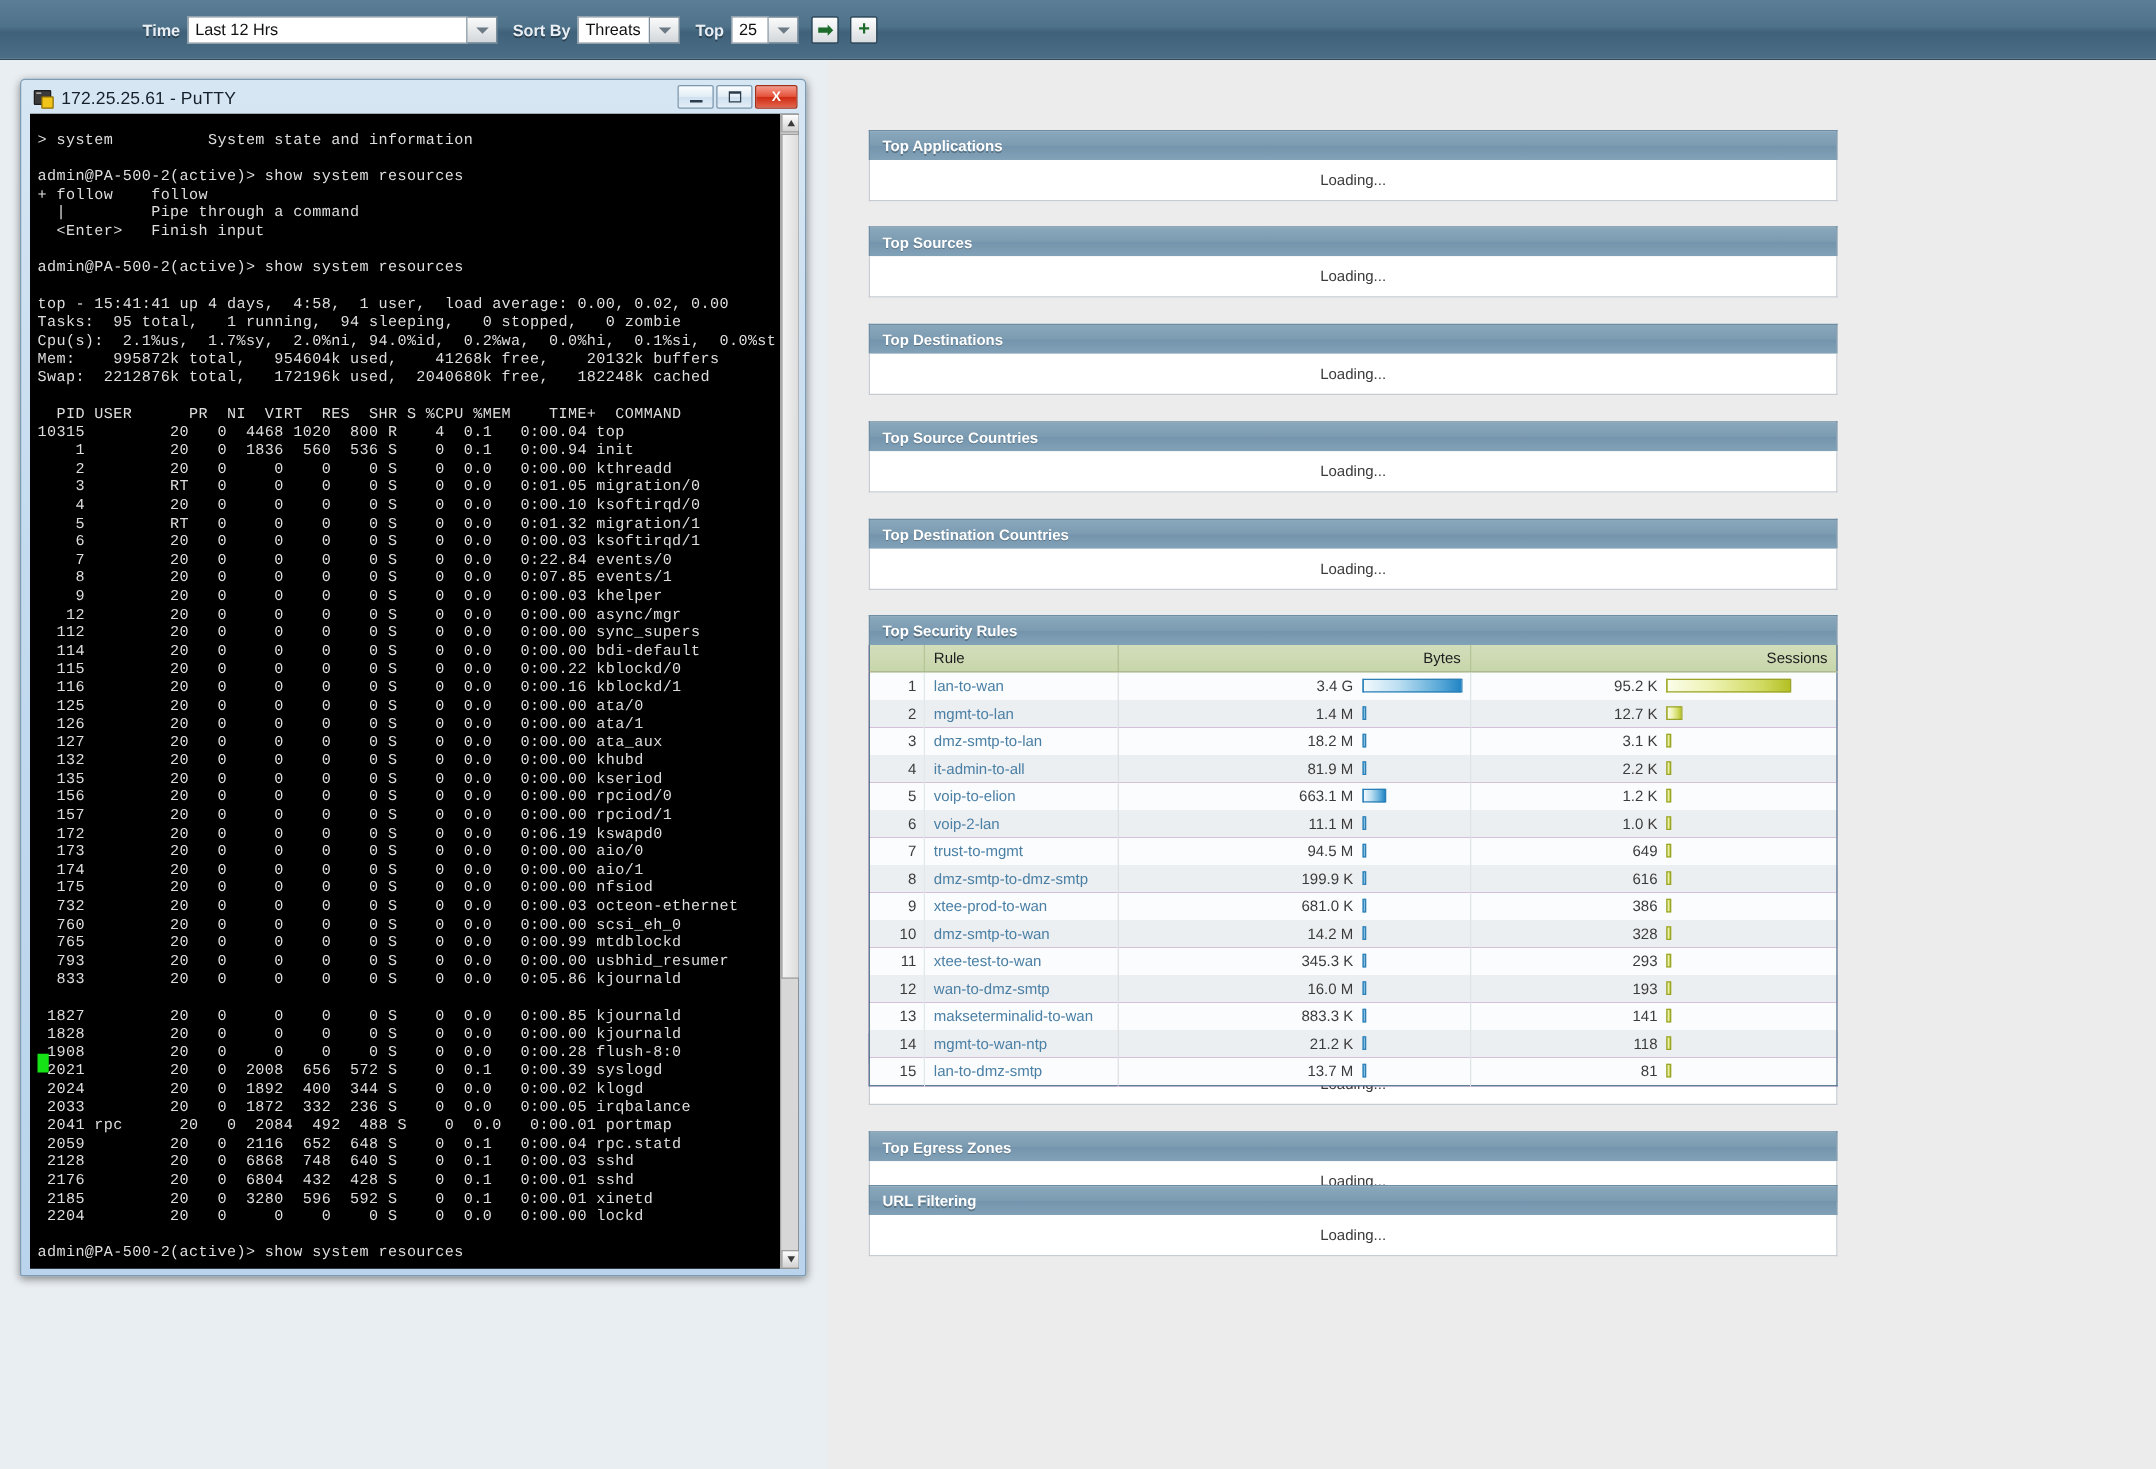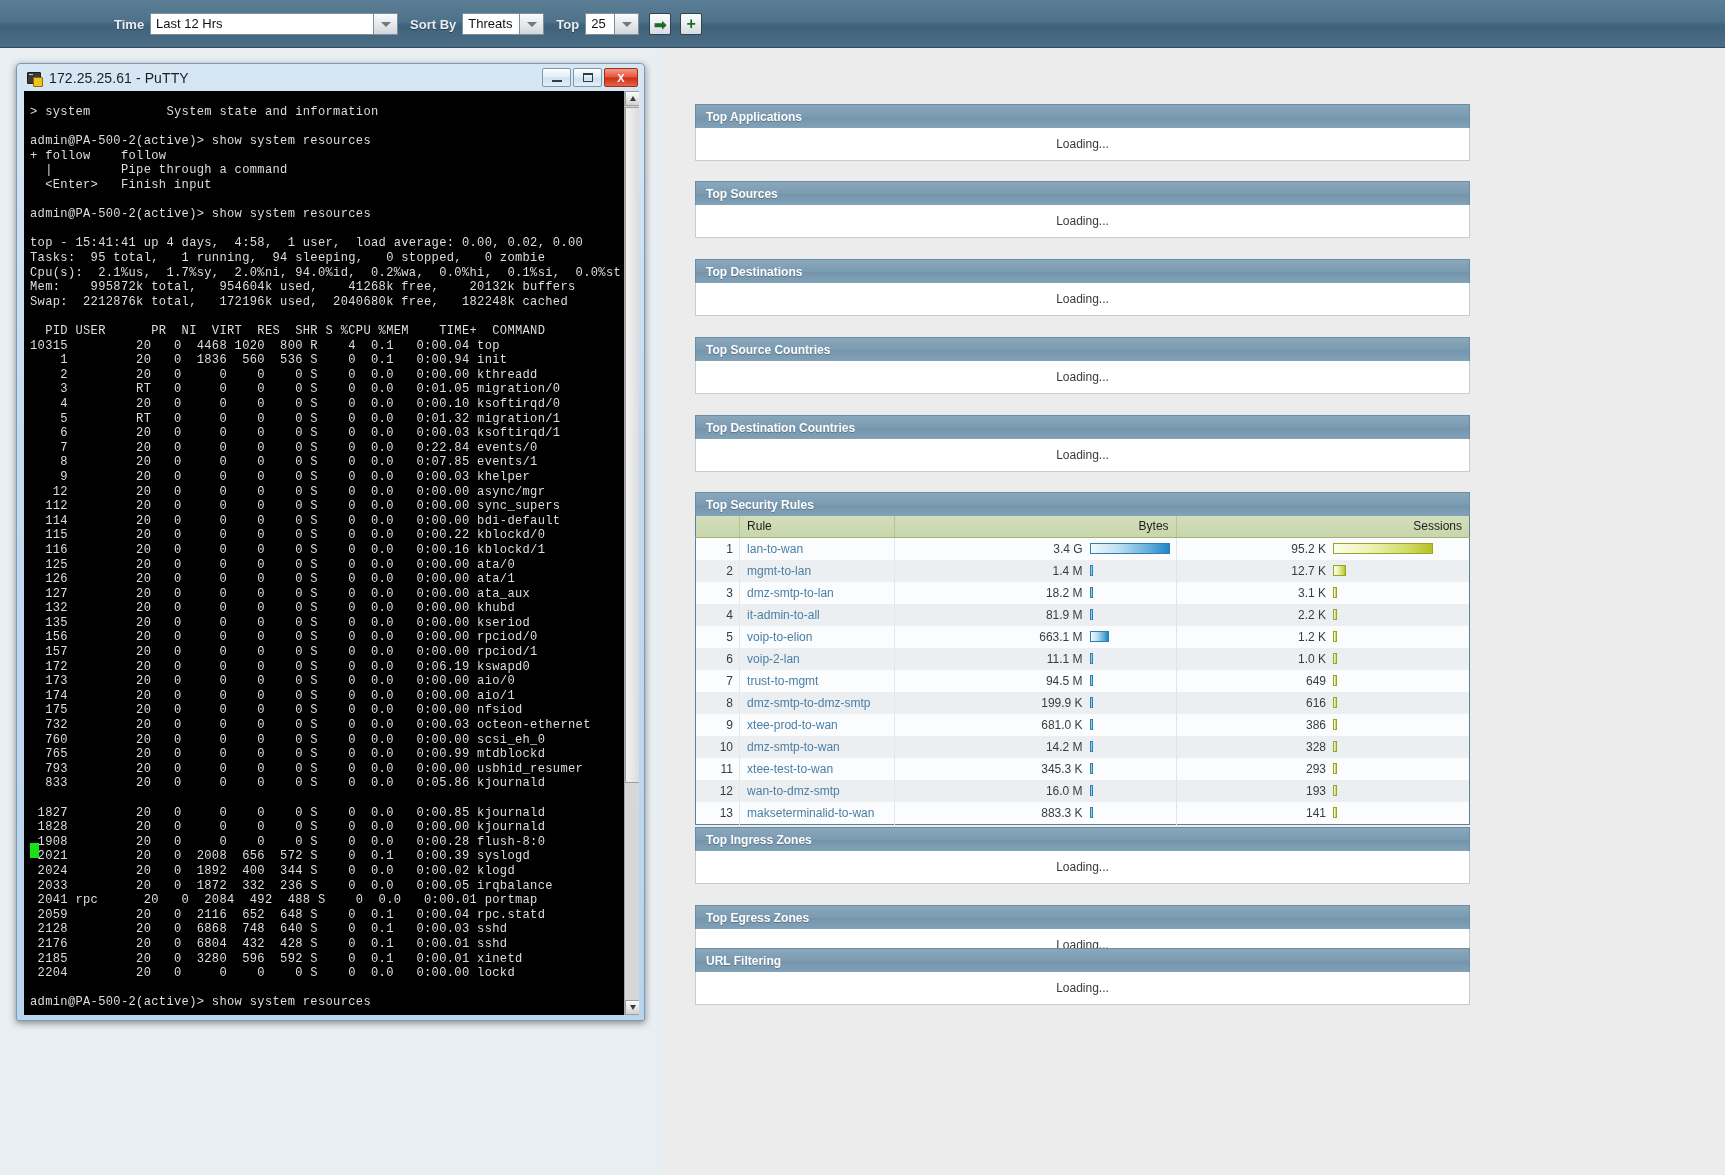--- a/index.html
+++ b/index.html
@@ -630,15 +630,55 @@
           </td>
           <td class="c-sess">
             <div class="valwrap">
               <span class="valnum">141</span>
               <div class="bar-out-s">
                 <div class="bar-yel" style="width: 4px;"></div>
               </div>
             </div>
           </td>
         </tr>
+        <tr class="even">
+          <td class="c-idx">14</td>
+          <td class="c-rule">mgmt-to-wan-ntp</td>
+          <td class="c-bytes">
+            <div class="valwrap">
+              <span class="valnum">21.2 K</span>
+              <div class="bar-out">
+                <div class="bar-blue" style="width: 3.2px;"></div>
+              </div>
+            </div>
+          </td>
+          <td class="c-sess">
+            <div class="valwrap">
+              <span class="valnum">118</span>
+              <div class="bar-out-s">
+                <div class="bar-yel" style="width: 4px;"></div>
+              </div>
+            </div>
+          </td>
+        </tr>
+        <tr class="odd">
+          <td class="c-idx">15</td>
+          <td class="c-rule">lan-to-dmz-smtp</td>
+          <td class="c-bytes">
+            <div class="valwrap">
+              <span class="valnum">13.7 M</span>
+              <div class="bar-out">
+                <div class="bar-blue" style="width: 3.2px;"></div>
+              </div>
+            </div>
+          </td>
+          <td class="c-sess">
+            <div class="valwrap">
+              <span class="valnum">81</span>
+              <div class="bar-out-s">
+                <div class="bar-yel" style="width: 4px;"></div>
+              </div>
+            </div>
+          </td>
+        </tr>
       </tbody>
   </table>
 </div>
 
 </body></html>

